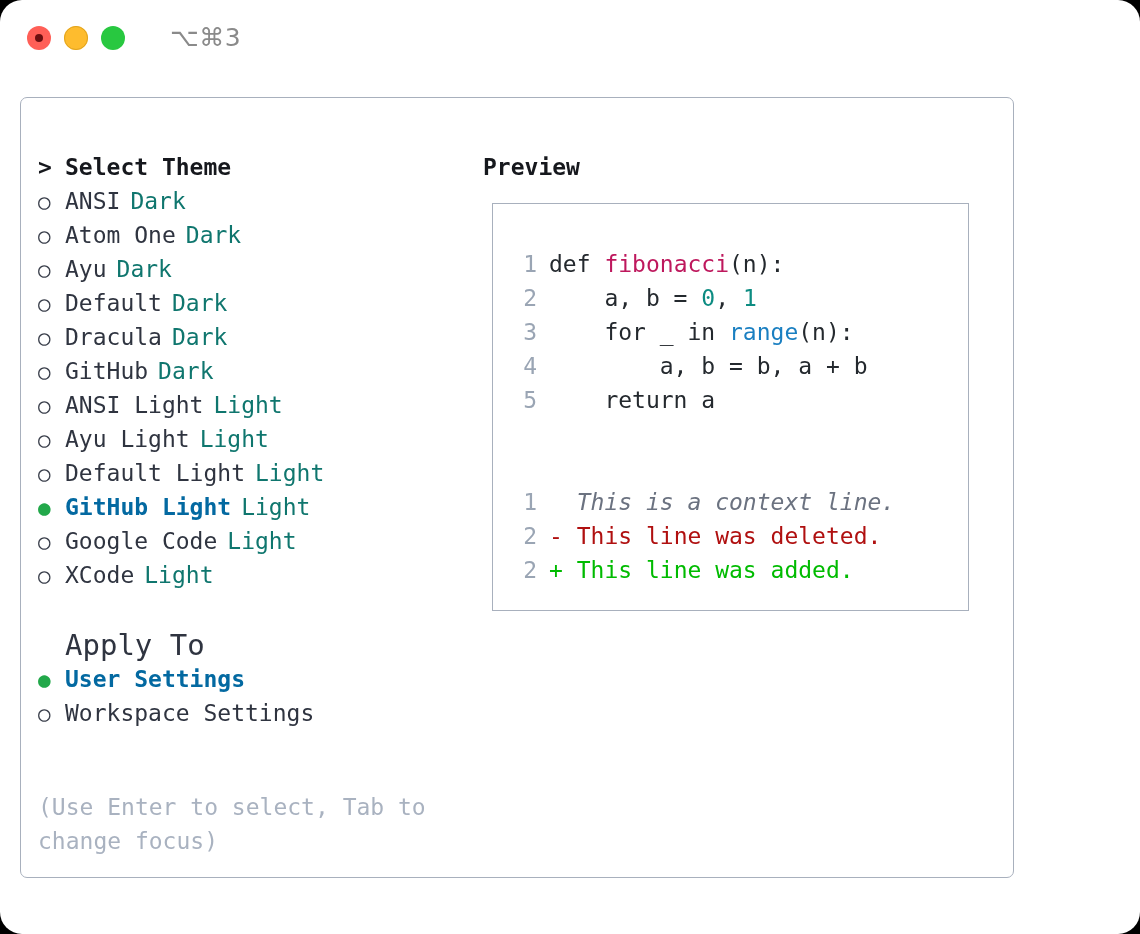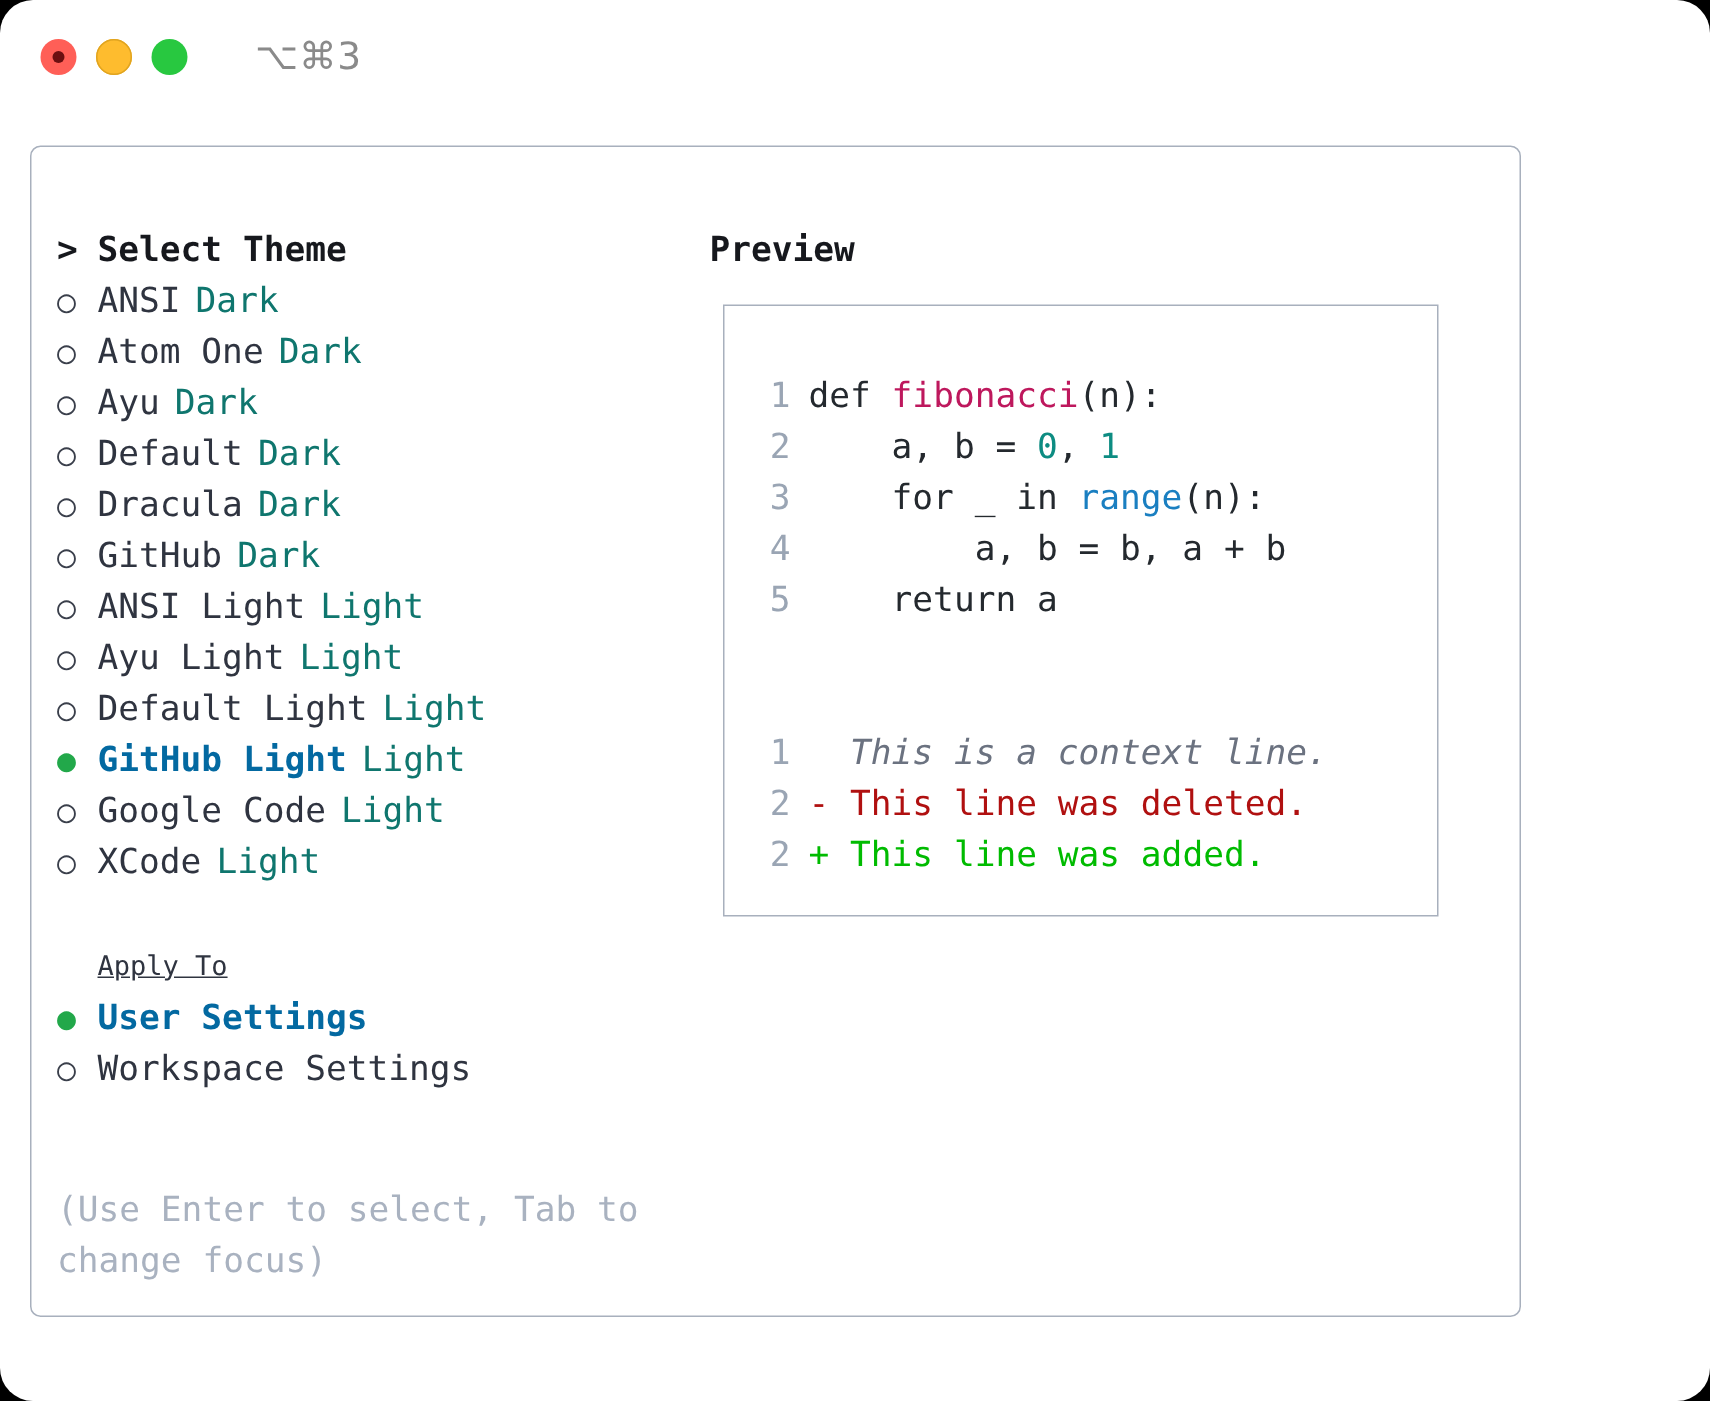--- a/index.html
+++ b/index.html
@@ -144,43 +144,42 @@
     color: #16181d;
     font-weight: bold;
     text-align: center;
   }
   .tag {
     color: #0f766e;
     padding-left: 10px;
   }
   .section-head {
     height: 34px;
-    font-size: 18px;
+    font-size: 29px;
     line-height: 34px;
     color: #2f3440;
     padding-left: 27px;
     white-space: pre;
-    text-decoration: underline;
   }
   .spacer-md { height: 36px; }
 
   .hint {
     position: absolute;
     left: 17px;
     top: 692px;
     width: 410px;
     font-size: 23px;
     line-height: 34px;
     color: #a9b2c0;
   }
 
   
   .right-col {
     position: absolute;
-    left: 452px;
+    left: 462px;
     top: 52px;
     width: 500px;
   }
   .preview-title {
     font-size: 23px;
     line-height: 34px;
     font-weight: bold;
     color: #16181d;
     white-space: pre;
   }

